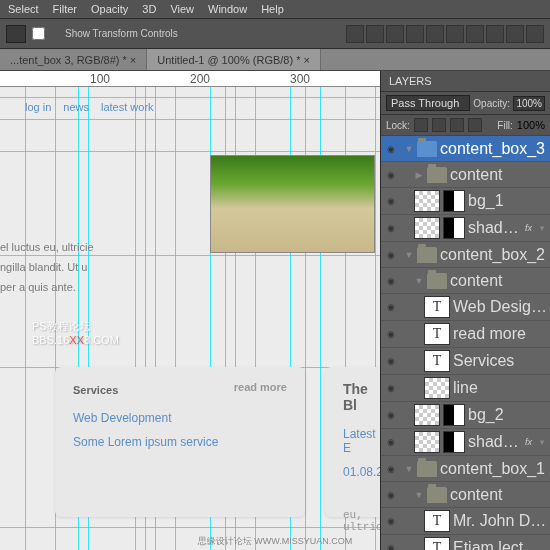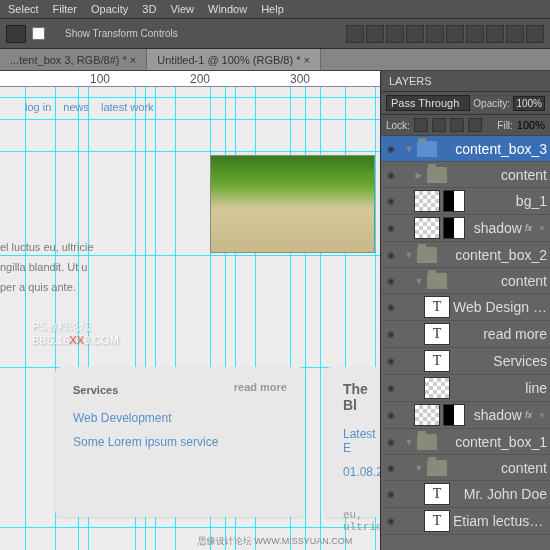--- a/index.html
+++ b/index.html
@@ -49,21 +49,21 @@
 .layer .vis{width:14px;height:14px;display:flex;align-items:center;justify-content:center;}
 .layer .vis::before{content:"◉";color:#333;font-size:9px;}
 .layer .arrow{width:10px;color:#888;font-size:9px;text-align:center;}
 .layer .folder{width:20px;height:16px;background:#8a8a7a;border-radius:2px 2px 0 0;position:relative;}
 .layer .folder::before{content:"";position:absolute;top:-3px;left:1px;width:8px;height:3px;background:#8a8a7a;border-radius:1px 1px 0 0;}
 .layer.sel .folder{background:#5a8fd0;}
 .layer .thumb{width:26px;height:22px;background:#fff;border:1px solid #333;position:relative;}
 .layer .thumb.checker{background:repeating-conic-gradient(#ccc 0 25%,#fff 0 50%) 0 0/8px 8px;}
 .layer .thumb.txt::after{content:"T";position:absolute;top:50%;left:50%;transform:translate(-50%,-50%);font-size:14px;font-family:Georgia;color:#333;}
 .layer .mask{width:22px;height:22px;background:linear-gradient(90deg,#000 50%,#fff 50%);border:1px solid #333;}
-.layer .name{color:#ddd;font-size:14px;flex:1;white-space:nowrap;overflow:hidden;text-overflow:ellipsis;text-align:right;}
+.layer .name{color:#ddd;font-size:16px;flex:1;white-space:nowrap;overflow:hidden;text-overflow:ellipsis;}
 .layer.sel .name{color:#fff;}
 .layer .fx{color:#ccc;font-size:9px;font-style:italic;margin-right:2px;}
 .layer .ind1{padding-left:10px;}
 .layer .ind2{padding-left:20px;}
 .footer-text{position:absolute;bottom:2px;left:50%;transform:translateX(-50%);color:#888;font-size:9px;}
 </style>
 </head>
 <body>
 
 <div class="menubar">
@@ -249,20 +249,27 @@
           <div class="vis"></div>
           <div class="ind2"></div>
           <div class="thumb checker"></div>
           <span class="name">line</span>
         </div>
         <div class="layer">
           <div class="vis"></div>
           <div class="ind1"></div>
           <div class="thumb checker"></div>
           <div class="mask"></div>
+          <span class="name">bg_2</span>
+        </div>
+        <div class="layer">
+          <div class="vis"></div>
+          <div class="ind1"></div>
+          <div class="thumb checker"></div>
+          <div class="mask"></div>
           <span class="name">shadow</span>
           <span class="fx">fx</span>
           <span class="arrow">▾</span>
         </div>
         <div class="layer">
           <div class="vis"></div>
           <div class="ind0"></div>
           <span class="arrow">▼</span>
           <div class="folder"></div>
           <span class="name">content_box_1</span>

